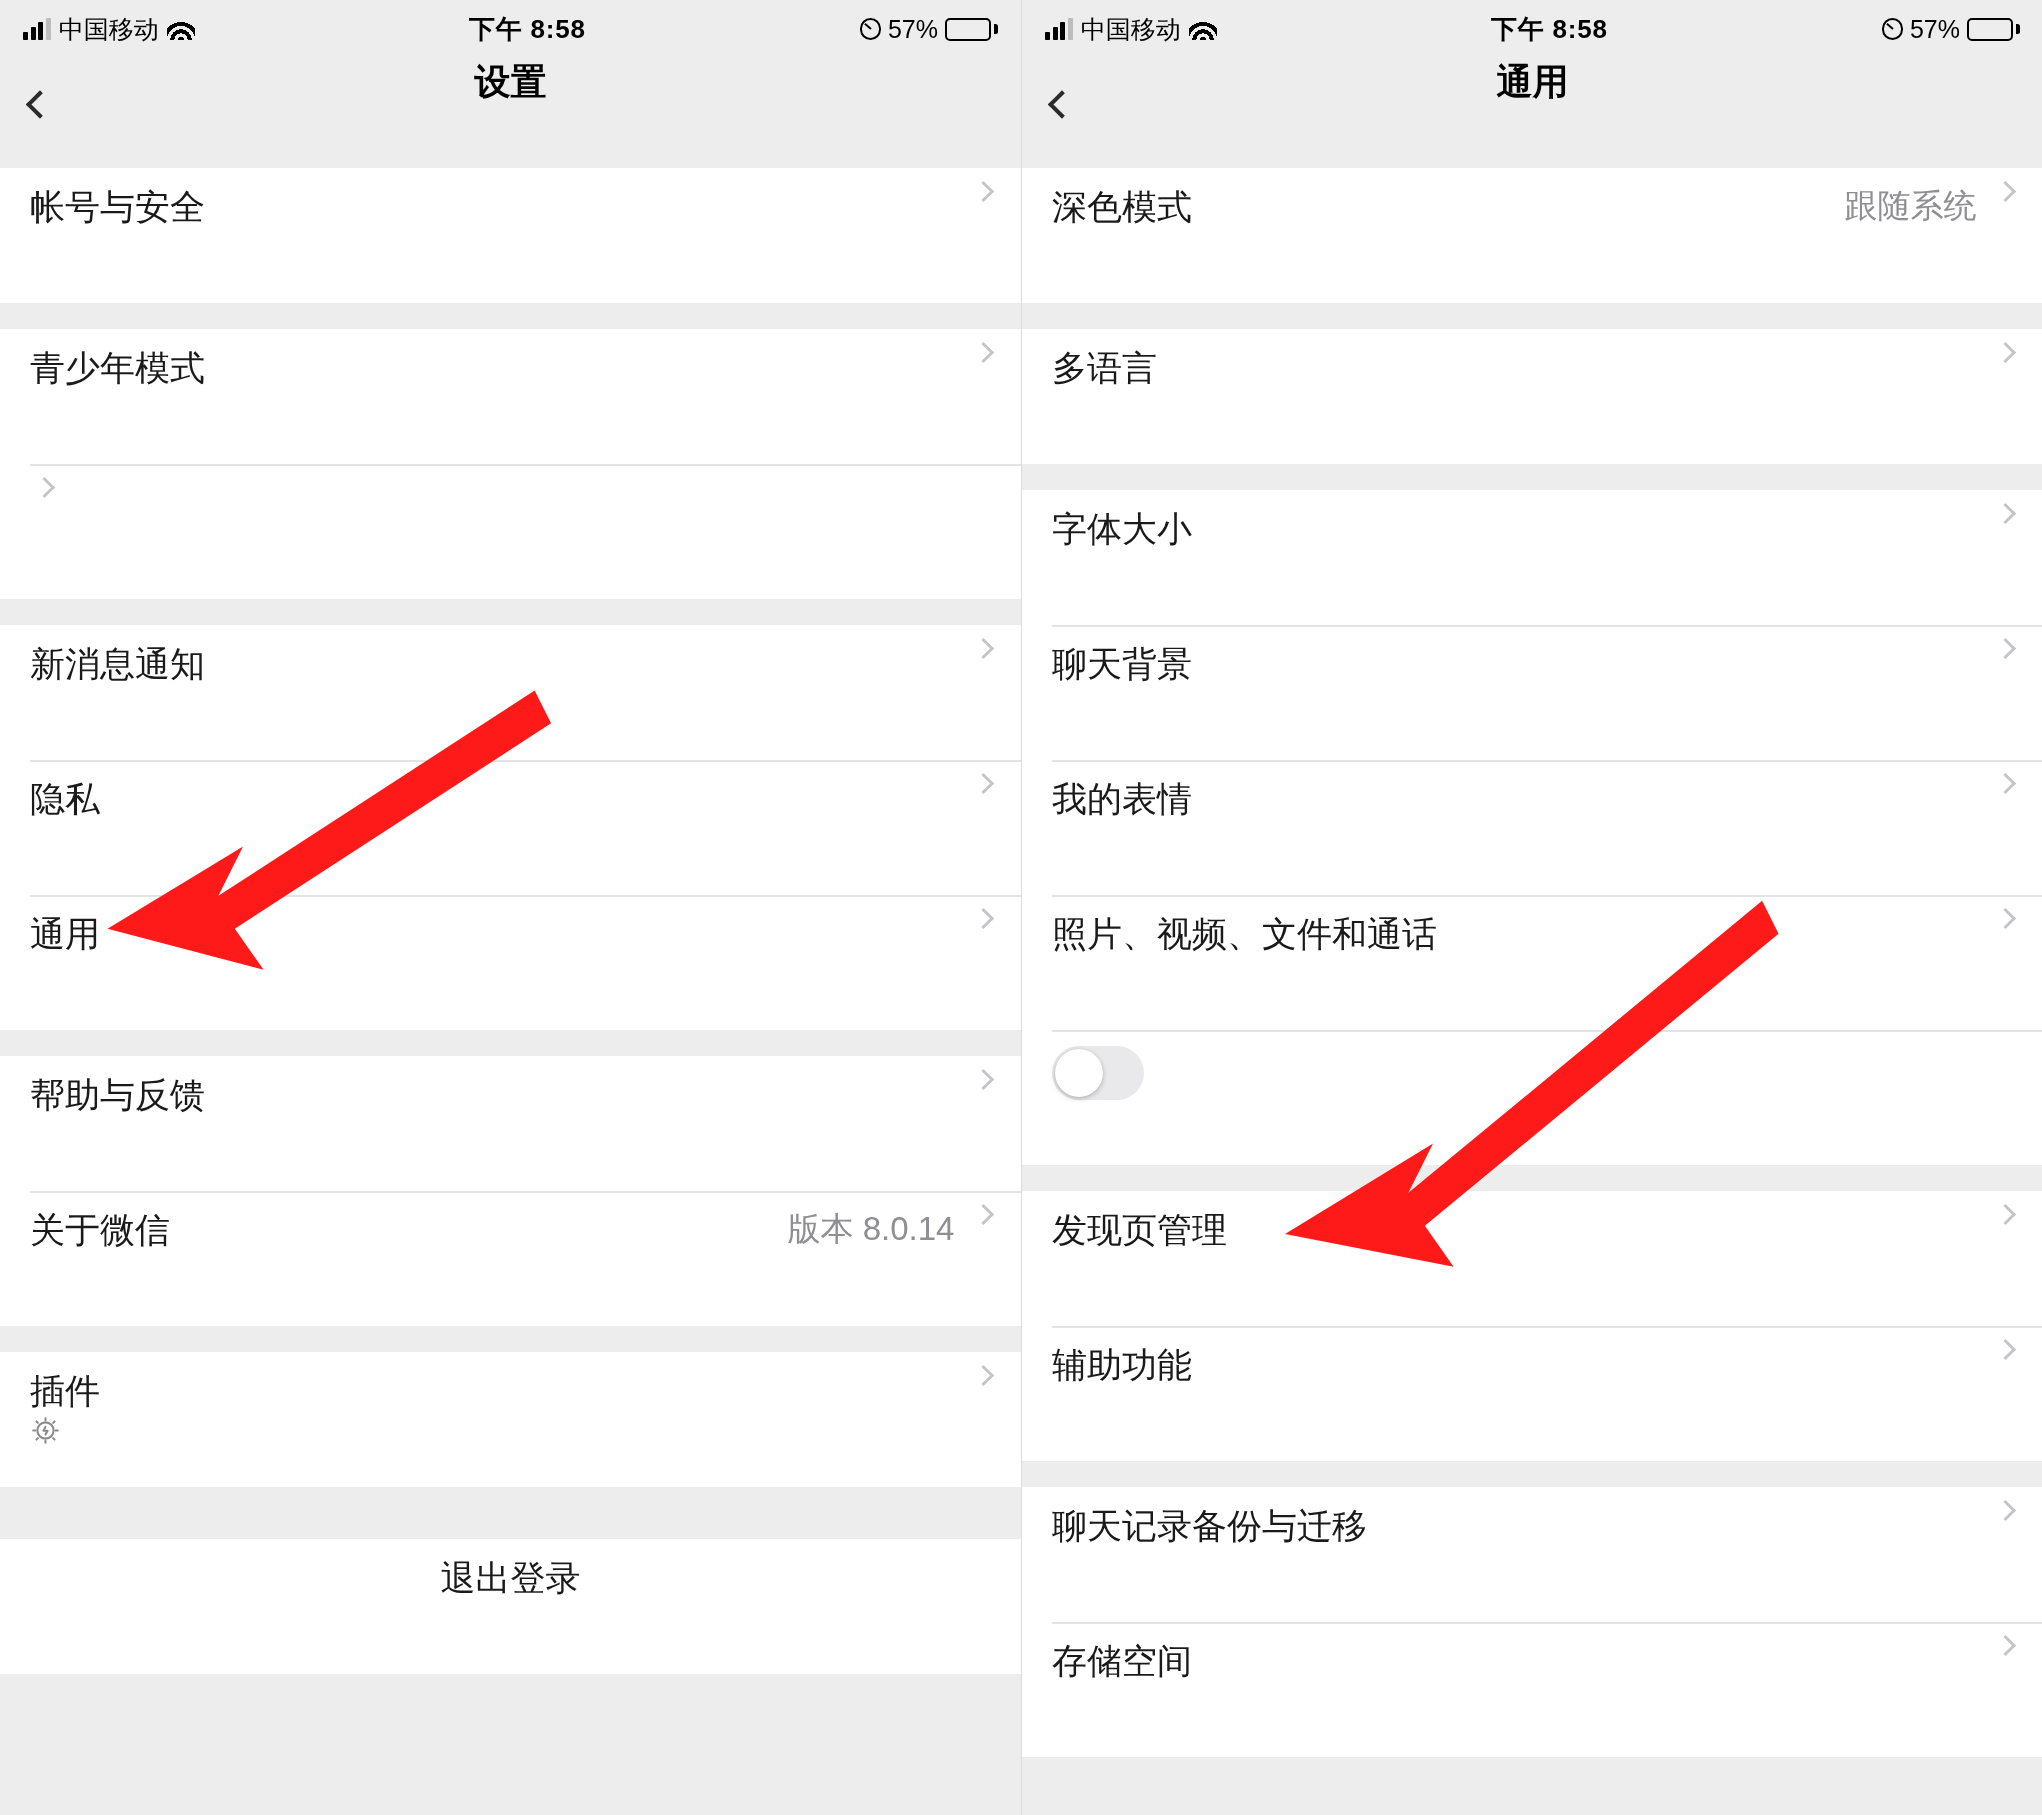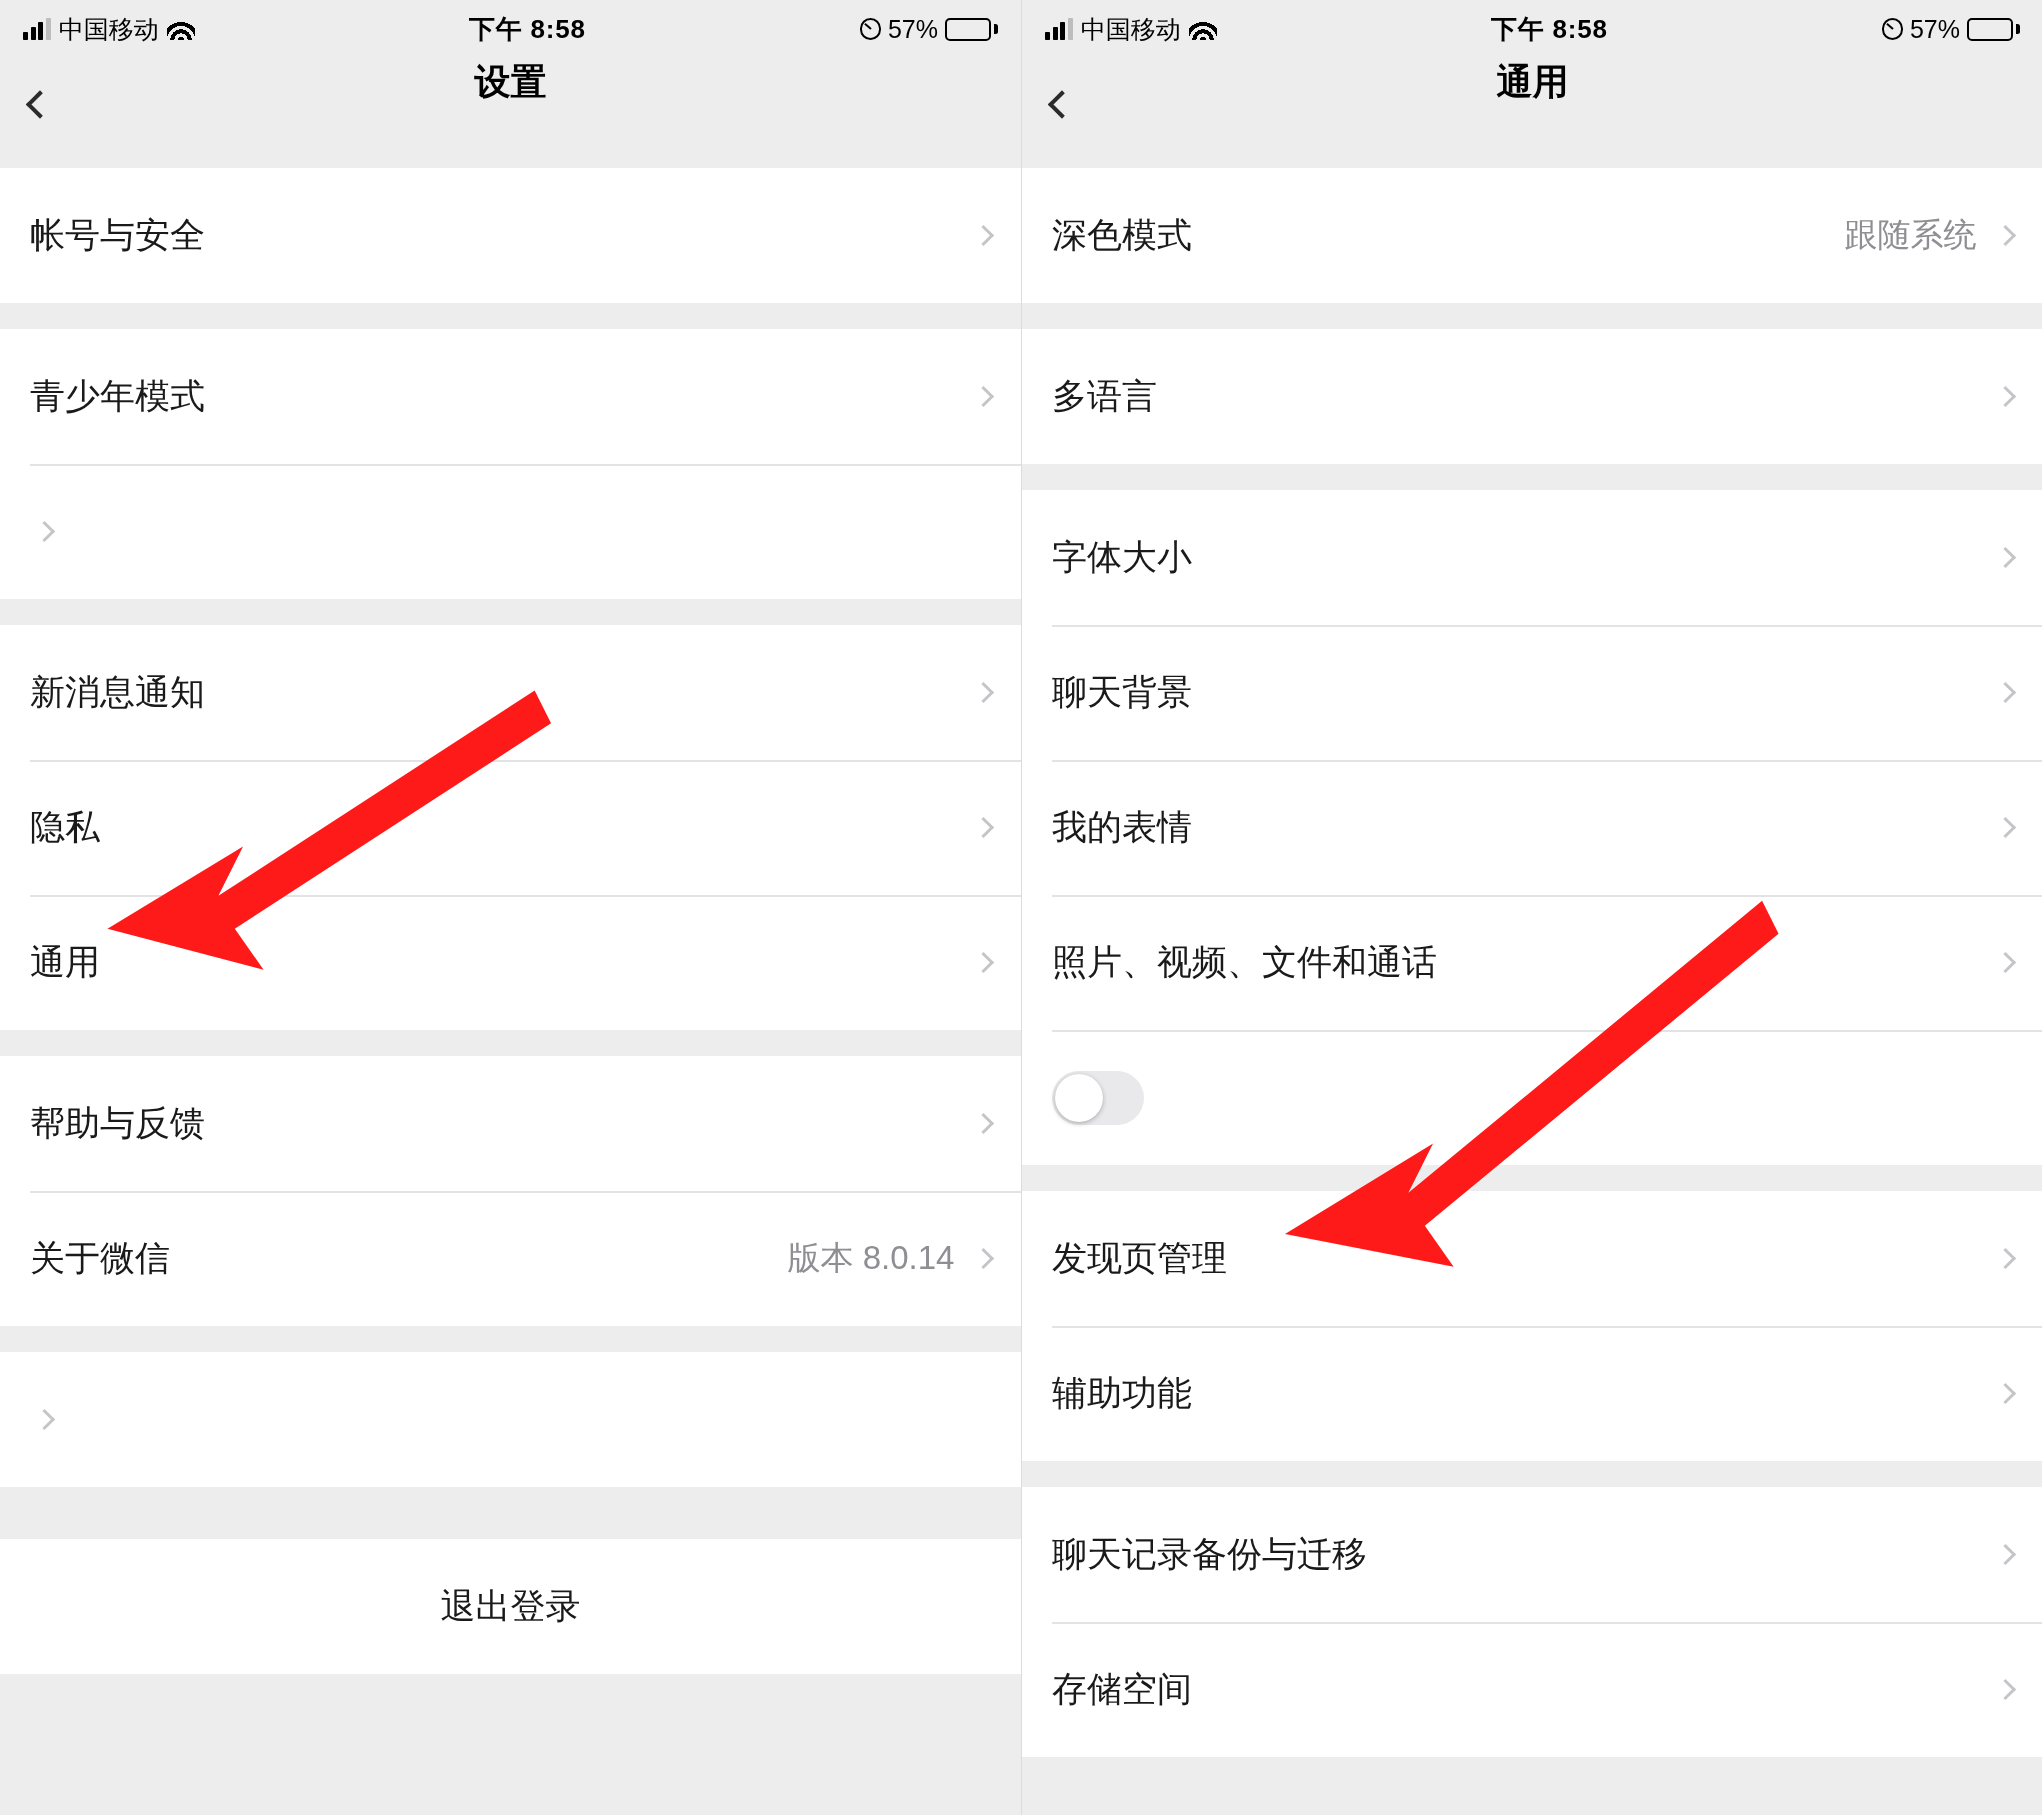--- a/index.html
+++ b/index.html
@@ -114,22 +114,22 @@
     border-left: 4.1px solid #2b2b2b;
     border-bottom: 4.1px solid #2b2b2b;
     transform: rotate(45deg);
   }
 
   
   .gap-sm { height: 18px; }
   .gap-md { height: 26px; }
   .group { background: var(--cell-bg); }
   .cell {
-    display:flex; align-items:center;
-    padding: 0 30px;
+    display:flex; align-items:flex-start;
+    padding: 16px 30px;
     height: 135px;
     background: var(--cell-bg);
     position: relative;
   }
   .cell + .cell::before {
     content:"";
     position:absolute;
     left:30px; right:0; top:0; height:1.6px;
     background: var(--sep);
   }
@@ -265,20 +265,30 @@
           <span class="cell-label">关于微信</span>
           <span class="cell-value">版本 8.0.14</span>
           <span class="chev"></span>
         </div>
       </div>
 
       <div class="gap-md"></div>
 
       <div class="group">
         <div class="cell">
+          <span class="cell-label">
+            <span>插件</span>
+            <span class="inline-icon">
+              <svg width="31" height="31" viewBox="0 0 24 24" fill="none" stroke="#8a8a8a" stroke-width="1.6">
+                <circle cx="12" cy="12" r="6.3"></circle>
+                <path d="M12 9.2 10.4 12.2h3.2L12 15" stroke-linecap="round" stroke-linejoin="round"></path>
+                <path d="M12 2.5v1.6M12 19.9v1.6M2.5 12h1.6M19.9 12h1.6M5 5l1.1 1.1M17.9 17.9 19 19M19 5l-1.1 1.1M5 19l1.1-1.1" stroke-linecap="round"></path>
+              </svg>
+            </span>
+          </span>
           <span class="chev"></span>
         </div>
       </div>
 
       <div class="gap-md"></div>
 
 
       <div class="gap-md"></div>
 
       <div class="group">

